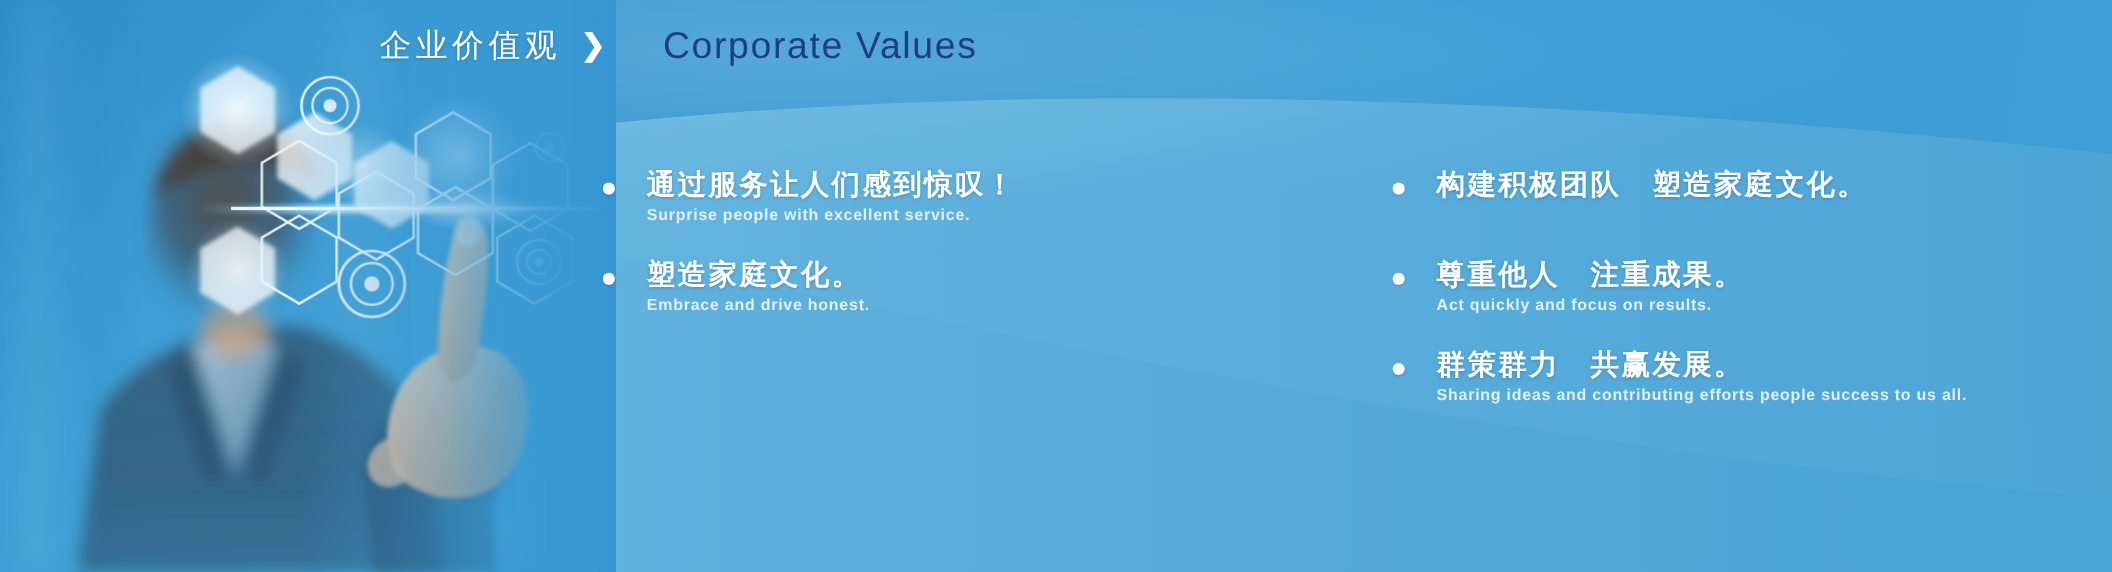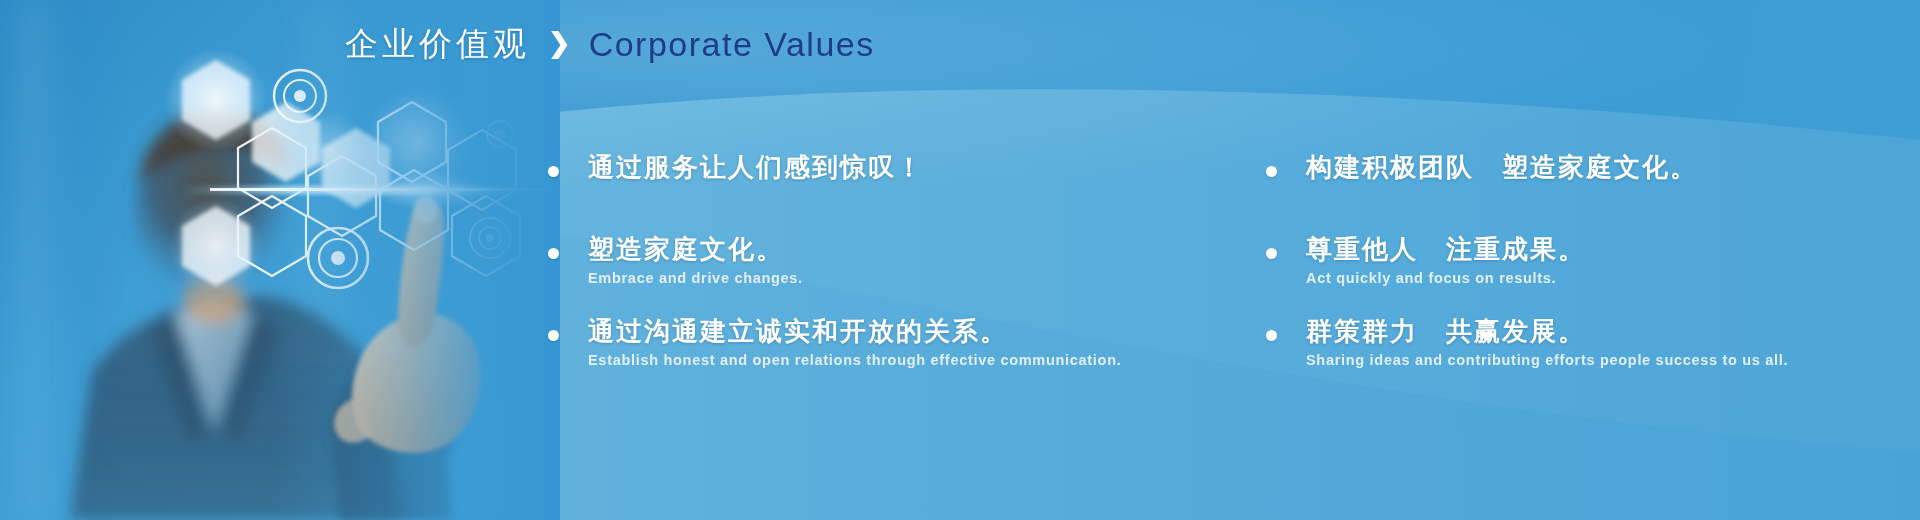--- a/index.html
+++ b/index.html
@@ -53,38 +53,39 @@
   .header {
     position: absolute;
     left: 345px;
     top: 22px;
     display: flex;
     align-items: center;
     gap: 18px;
     white-space: nowrap;
   }
   .title-cn {
-    font-size: 33px;
+    font-size: 29px;
     letter-spacing: 4px;
     color: #ffffff;
     font-weight: 400;
     text-shadow: 0 1px 3px rgba(10,60,100,.35);
   }
   .title-arrow {
     font-size: 27px;
     color: #ffffff;
     line-height: 1;
     transform: translateY(-1px);
     font-weight: 700;
   }
   .title-en {
     font-size: 34px;
     letter-spacing: 1.5px;
     color: #1f3d87;
     font-weight: 400;
+    margin-left: 34px;
   }
 
   
   .columns {
     position: absolute;
     left: 0;
     top: 152px;
     width: 1920px;
     height: 330px;
   }
@@ -324,30 +325,26 @@
     <span class="title-arrow">❯</span>
     <span class="title-en">Corporate Values</span>
   </div>
 
   <div class="columns">
 
     <div class="col col-left">
       <div class="value-item">
         <span class="value-bullet"></span>
         <div class="value-cn">通过服务让人们感到惊叹！</div>
+        <div class="value-en">Surprise people with excellent service.</div>
       </div>
       <div class="value-item">
         <span class="value-bullet"></span>
         <div class="value-cn">塑造家庭文化。</div>
-        <div class="value-en">Embrace and drive changes.</div>
-      </div>
-      <div class="value-item">
-        <span class="value-bullet"></span>
-        <div class="value-cn">通过沟通建立诚实和开放的关系。</div>
-        <div class="value-en">Establish honest and open relations through effective communication.</div>
+        <div class="value-en">Embrace and drive honest.</div>
       </div>
     </div>
 
     <div class="col col-right">
       <div class="value-item">
         <span class="value-bullet"></span>
         <div class="value-cn">构建积极团队　塑造家庭文化。</div>
       </div>
       <div class="value-item">
         <span class="value-bullet"></span>

